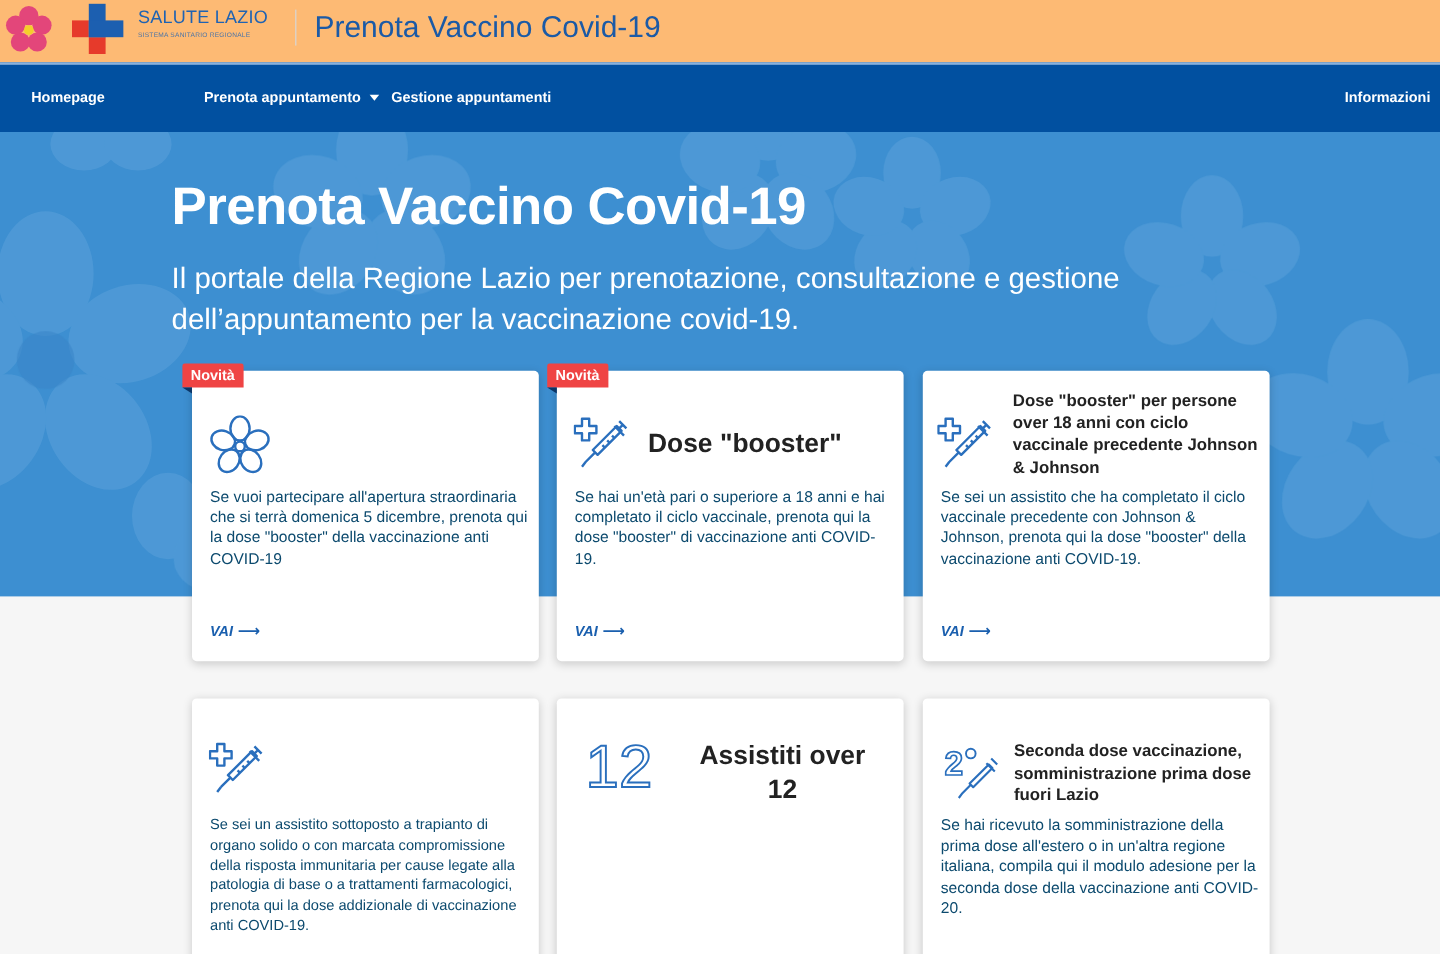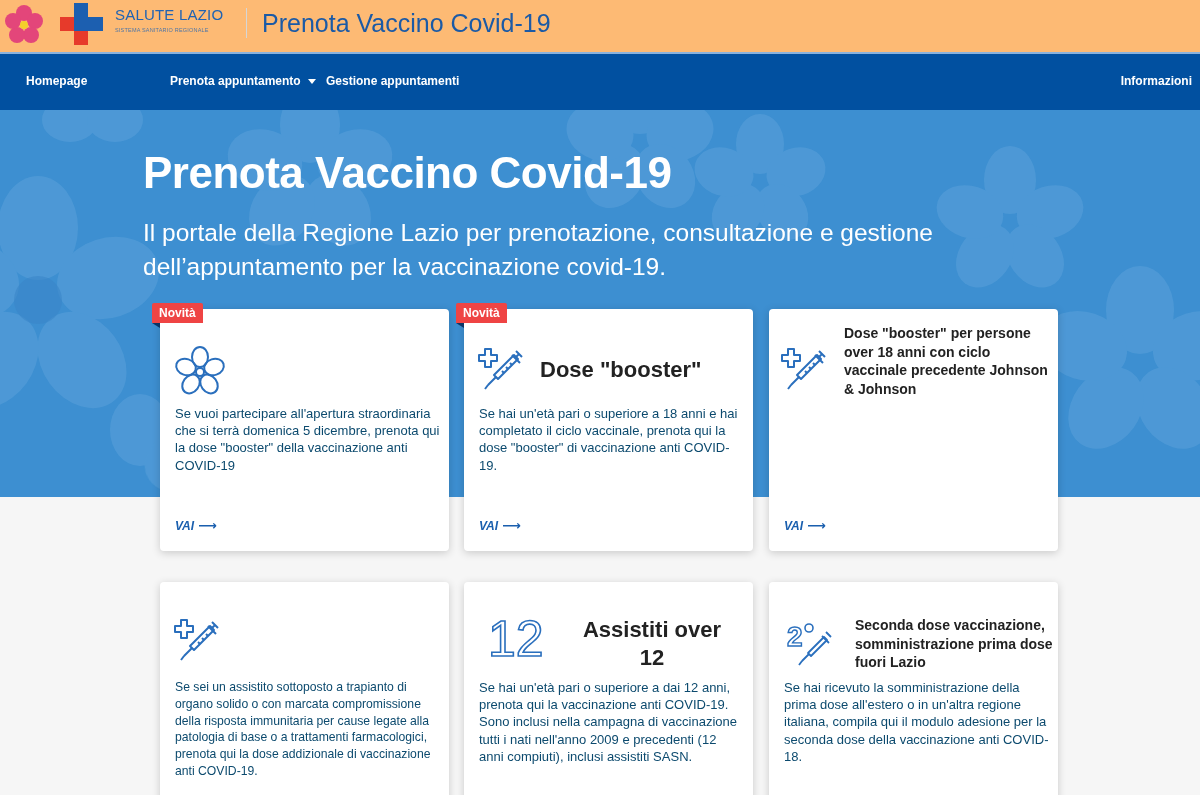--- a/index.html
+++ b/index.html
@@ -177,20 +177,21 @@
   <svg class="card-icon" style="left:12px; top:38px; width:48px; height:48px;" viewBox="0 0 48 48">
     <g fill="none" stroke="#2a6fbd" stroke-width="2" stroke-linejoin="round">
       <path d="M7 2 h6 v6 h6 v6 h-6 v6 h-6 v-6 h-6 v-6 h6 z"></path>
       <path d="M40 12 l-20 20 l-4 -4 l20 -20 z"></path>
       <path d="M34 8 l8 8 M38 4 l6 6 M41 7 l-3 3"></path>
       <path d="M18 30 l-8 8 M10 38 l-3 4"></path>
       <path d="M24 24 l2 2 M28 20 l2 2 M32 16 l2 2"></path>
     </g>
   </svg>
   <div class="card-title" style="left:75px; top:15px; width:205px; font-size:14px; line-height:18.5px;">Dose "booster" per persone over 18 anni con ciclo vaccinale precedente Johnson &amp; Johnson</div>
+  <div class="card-text" style="top:96px;">Se sei un assistito che ha completato il ciclo vaccinale precedente con Johnson &amp; Johnson, prenota qui la dose "booster" della vaccinazione anti COVID-19.</div>
   <div class="card-link" style="top:209px;">
     <span>VAI</span><span class="arrow">⟶</span>
   </div>
 </div>
 
 <div class="card" style="left:160px; top:582px; height:230px;">
   <svg class="card-icon" style="left:14px; top:36px; width:48px; height:48px;" viewBox="0 0 48 48">
     <g fill="none" stroke="#2a6fbd" stroke-width="2" stroke-linejoin="round">
       <path d="M7 2 h6 v6 h6 v6 h-6 v6 h-6 v-6 h-6 v-6 h6 z"></path>
       <path d="M40 12 l-20 20 l-4 -4 l20 -20 z"></path>
@@ -200,28 +201,27 @@
     </g>
   </svg>
   <div class="card-text" style="top:97px; font-size:12.2px; line-height:16.8px;">Se sei un assistito sottoposto a trapianto di organo solido o con marcata compromissione della risposta immunitaria per cause legate alla patologia di base o a trattamenti farmacologici, prenota qui la dose addizionale di vaccinazione anti COVID-19.</div>
 </div>
 
 <div class="card" style="left:464px; top:582px; height:230px;">
   <svg class="card-icon" style="left:24px; top:30px; width:64px; height:50px;" viewBox="0 0 64 50">
     <text x="0" y="44" font-family="Liberation Sans, sans-serif" font-size="50" fill="none" stroke="#2a6fbd" stroke-width="1.6">12</text>
   </svg>
   <div class="card-title" style="left:108px; top:34px; width:160px; font-size:22px; line-height:28px;text-align:center;">Assistiti over 12</div>
-  <div class="card-text" style="top:97px;">Se hai un'età pari o superiore a dai 12 anni, prenota qui la vaccinazione anti COVID-19. Sono inclusi nella campagna di vaccinazione tutti i nati nell'anno 2009 e precedenti (12 anni compiuti), inclusi assistiti SASN.</div>
 </div>
 
 <div class="card" style="left:769px; top:582px; height:230px;">
   <svg class="card-icon" style="left:18px; top:38px; width:46px; height:50px;" viewBox="0 0 46 50">
     <text x="0" y="26" font-family="Liberation Sans, sans-serif" font-size="28" font-weight="bold" fill="none" stroke="#2a6fbd" stroke-width="1.4">2</text>
     <circle cx="22" cy="8" r="4" fill="none" stroke="#2a6fbd" stroke-width="1.6"></circle>
     <g fill="none" stroke="#2a6fbd" stroke-width="1.8" stroke-linejoin="round">
       <path d="M40 20 l-16 16 l-3 -3 l16 -16 z"></path>
       <path d="M35 16 l7 7 M39 12 l5 5"></path>
       <path d="M22 34 l-7 7 M15 41 l-3 4"></path>
     </g>
   </svg>
-  <div class="card-title" style="left:76px; top:34px; width:210px; font-size:14px; line-height:18.5px;margin-left:10px;">Seconda dose vaccinazione, somministrazione prima dose fuori Lazio</div>
-  <div class="card-text" style="top:97px;">Se hai ricevuto la somministrazione della prima dose all'estero o in un'altra regione italiana, compila qui il modulo adesione per la seconda dose della vaccinazione anti COVID-18.</div>
+  <div class="card-title" style="left:76px; top:34px; width:210px; font-size:14px; line-height:18.5px;">Seconda dose vaccinazione, somministrazione prima dose fuori Lazio</div>
+  <div class="card-text" style="top:97px;">Se hai ricevuto la somministrazione della prima dose all'estero o in un'altra regione italiana, compila qui il modulo adesione per la seconda dose della vaccinazione anti COVID-20.</div>
 </div>
 
 </body></html>

